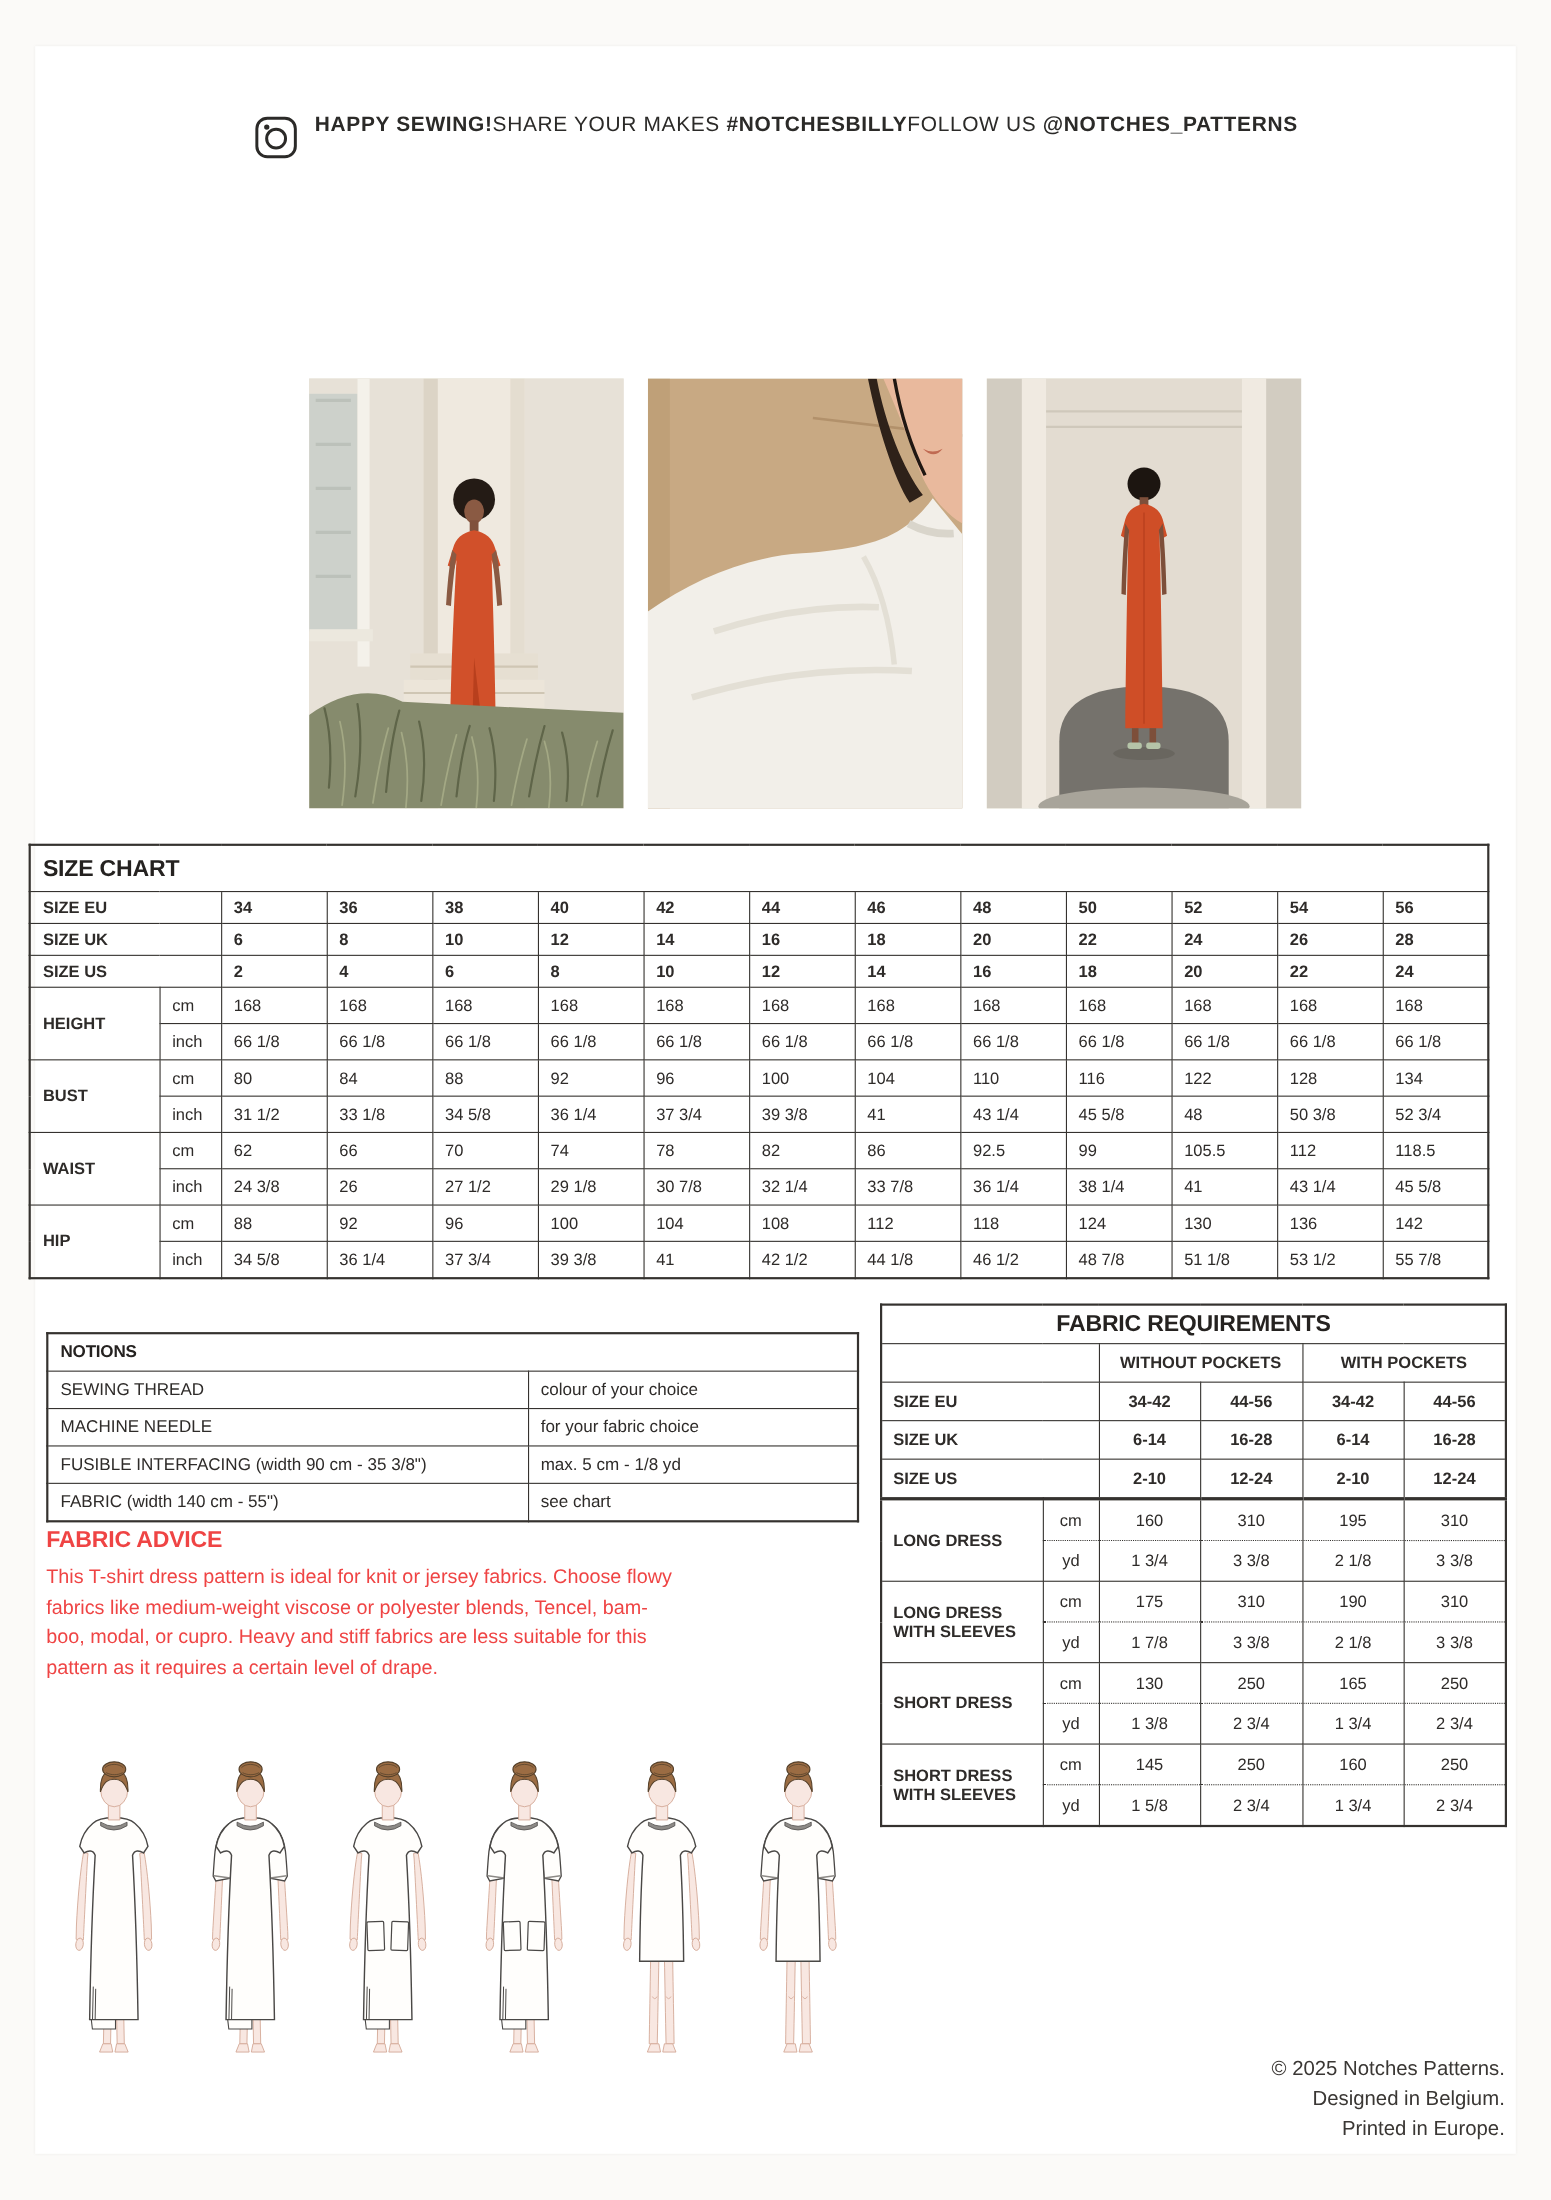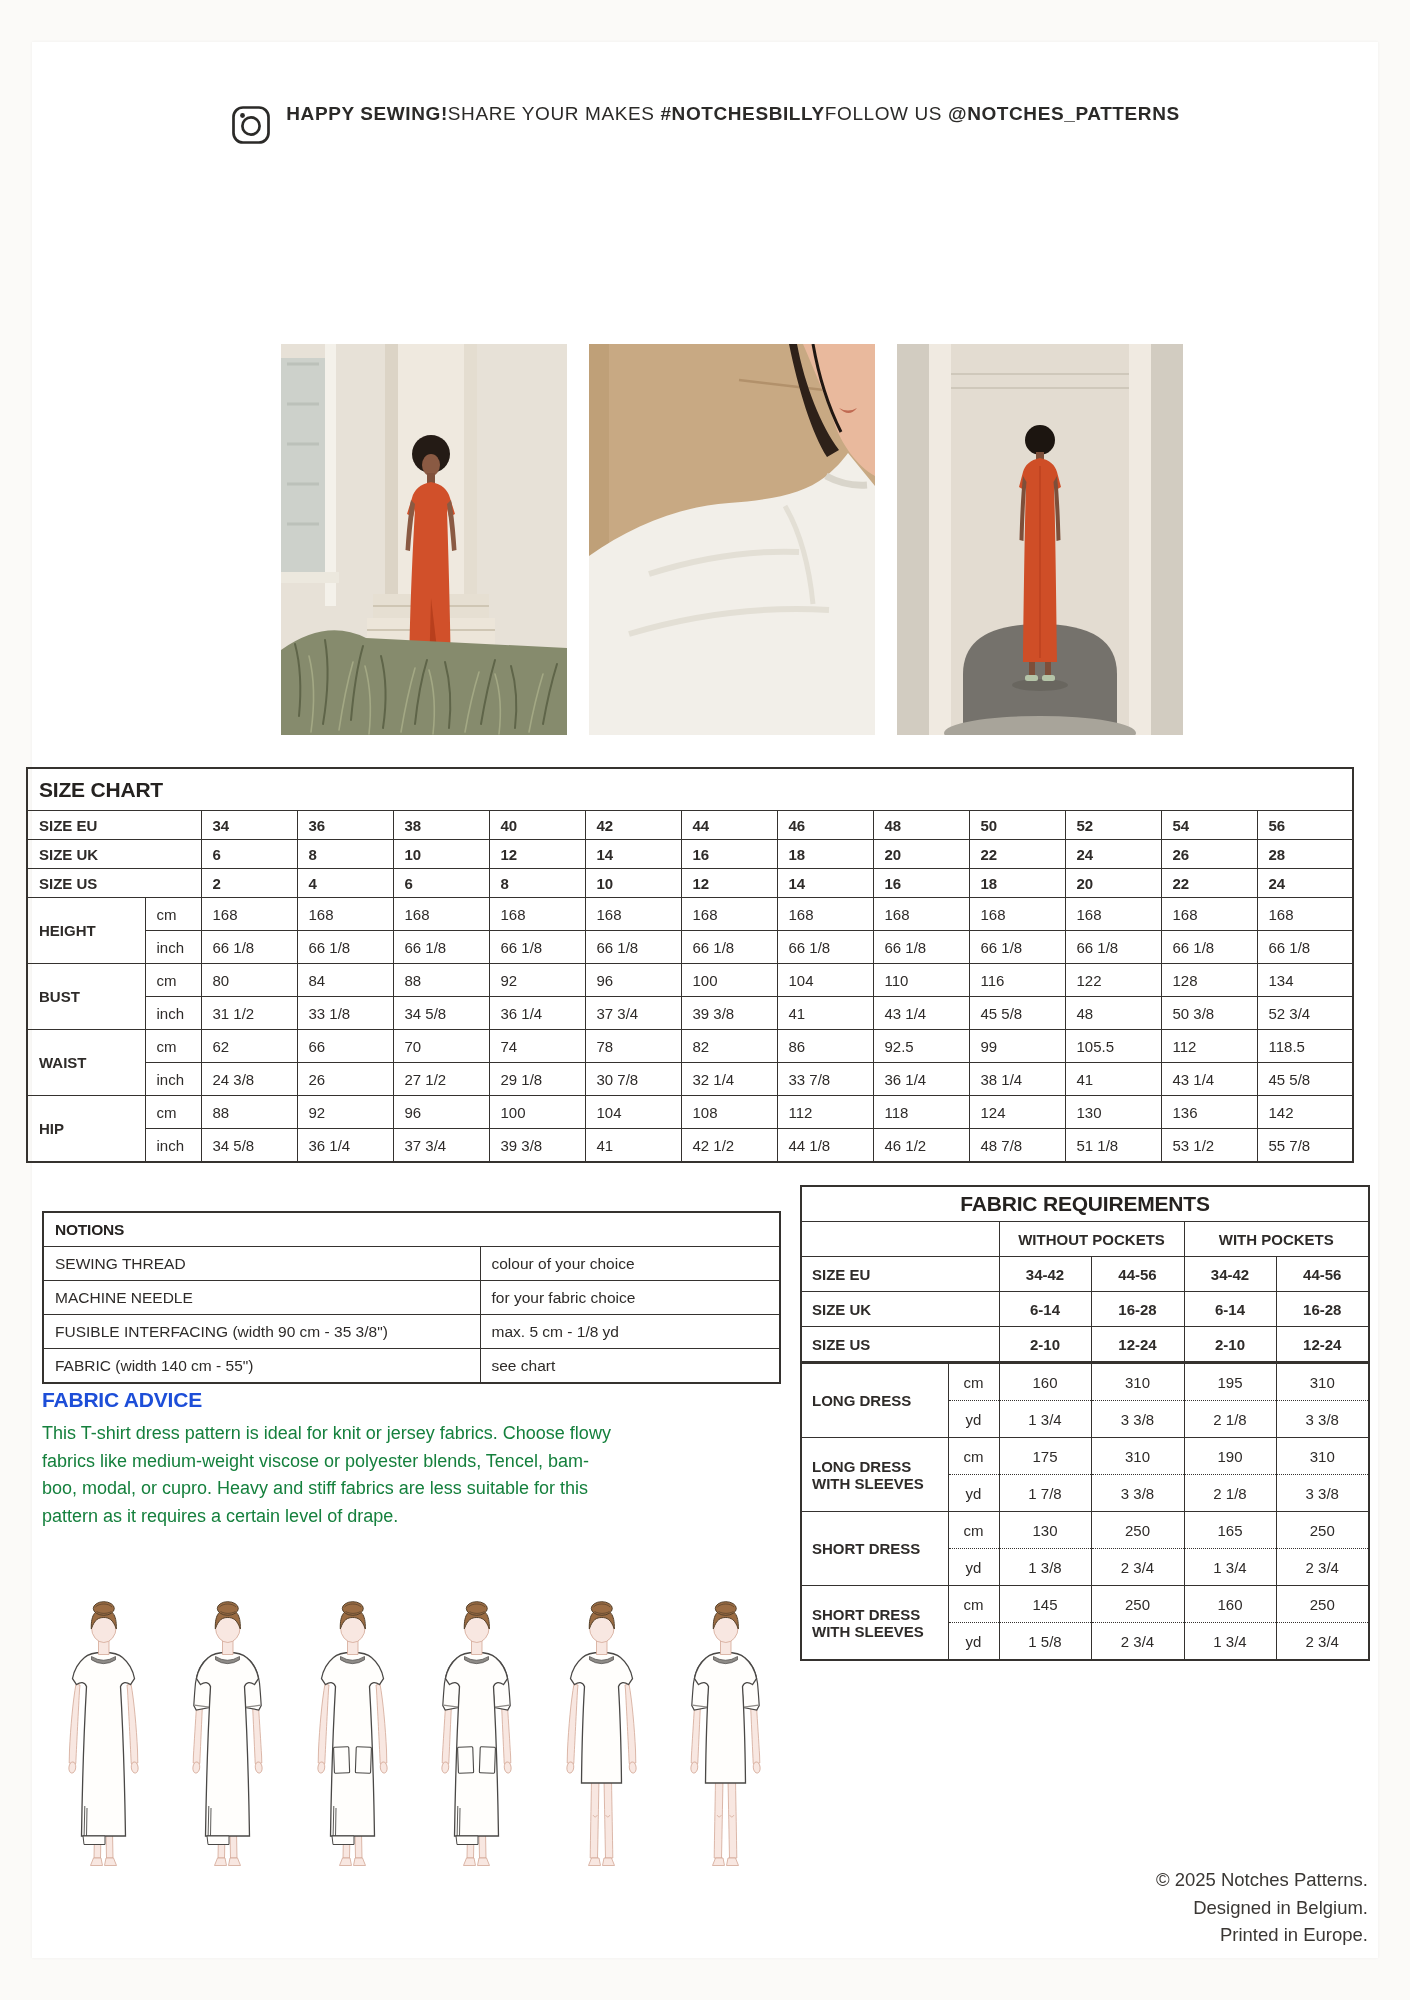--- a/index.html
+++ b/index.html
@@ -53,22 +53,22 @@
   .fabreq tr.hdr td{font-weight:700;}
   .fabreq tr.size-row td{font-weight:700;}
   .fabreq tr.size-row td.lab{font-weight:700;}
   .fabreq tr.thickb td{border-bottom:3px solid #35322f;}
   .fabreq td.dotb{border-bottom:1px dotted #35322f;}
   .fabreq td.dott{border-top:1px dotted #35322f;}
   .fabreq tr.dress td{height:36px;font-weight:400;}
   .fabreq tr.dress td.lab{font-weight:700;margin-top:24px;}
   
   .advice{position:absolute;left:42px;top:1388px;width:640px;}
-  .advice-title{font-size:21px;font-weight:700;letter-spacing:-.2px;color:#1d4ed8;margin-bottom:8px;}
-  .advice-line{font-size:18px;line-height:27.5px;color:#15803d;white-space:nowrap;}
+  .advice-title{font-size:21px;font-weight:700;letter-spacing:-.2px;color:#ef4444;margin-bottom:8px;}
+  .advice-line{font-size:18px;line-height:27.5px;color:#ef4444;white-space:nowrap;}
   
   .figures{position:absolute;left:46px;top:1600px;width:737px;display:flex;justify-content:space-between;}
   .figures svg{display:block;}
   
   .footer{position:absolute;right:42px;top:1866px;text-align:right;font-size:18.5px;line-height:27.5px;color:#3a3734;}
 </style>
 </head>
 <body>
 
 <div class="page"></div>

